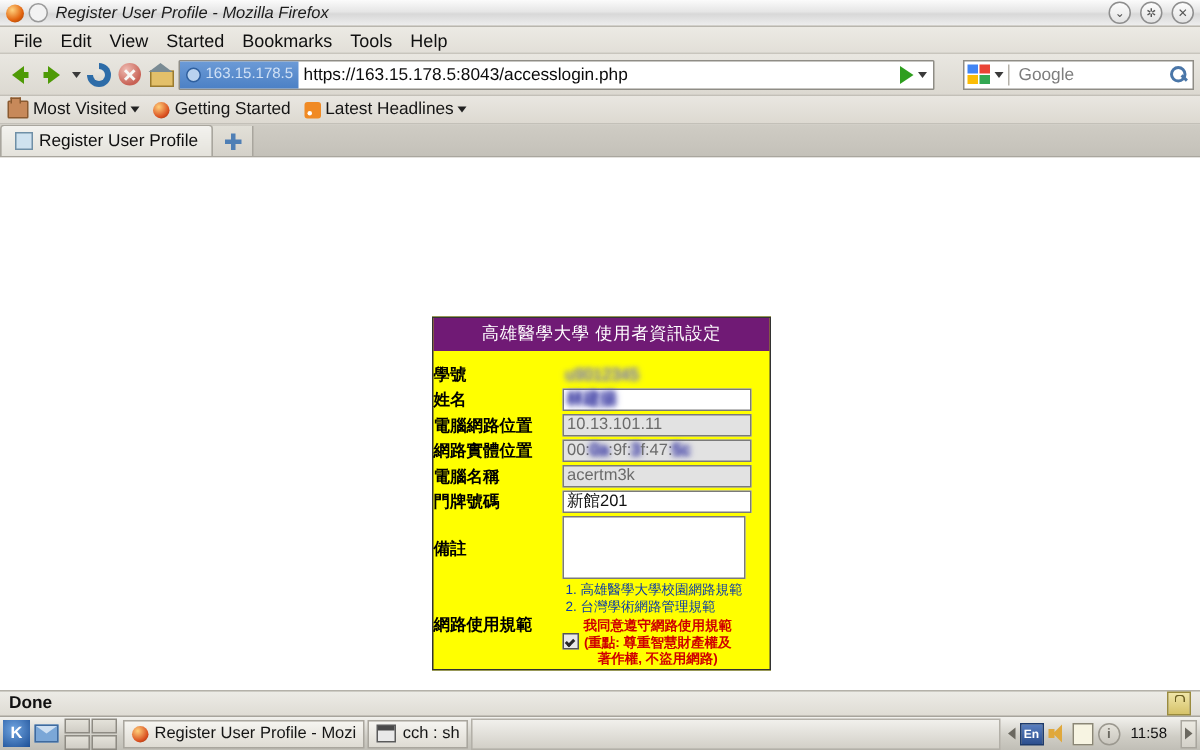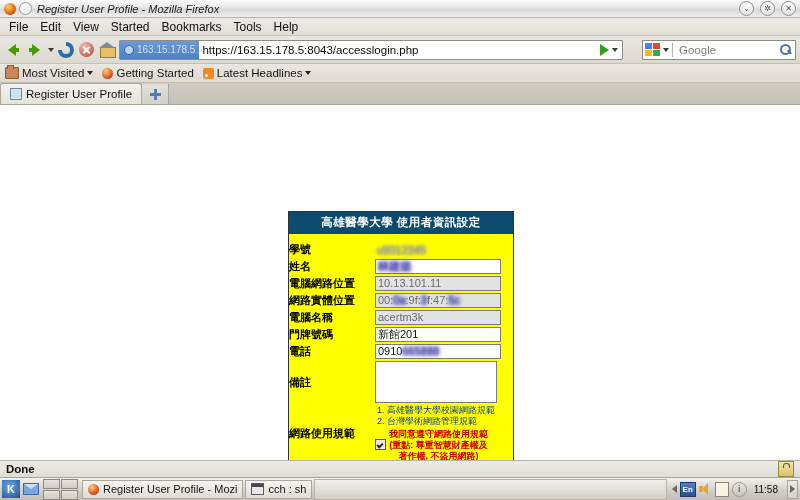--- a/index.html
+++ b/index.html
@@ -100,21 +100,21 @@
     background:linear-gradient(#e2e0d8,#d4d1c9);border-right:1px solid #a9a69e;}
   .plus{position:relative;width:11px;height:11px;}
   .plus:before,.plus:after{content:"";position:absolute;background:#4f7fb5;}
   .plus:before{left:4px;top:0;width:3px;height:11px;}
   .plus:after{left:0;top:4px;width:11px;height:3px;}
 
   
   .page{flex:1;background:#fff;position:relative;overflow:hidden;}
   .card{position:absolute;left:288px;top:106px;width:224px;
     background:#ffff00;border:1px solid #333;}
-  .cardhdr{background:#0c4a6e;color:#fff;font-weight:bold;text-align:center;
+  .cardhdr{background:#701a75;color:#fff;font-weight:normal;text-align:center;
     font-size:11.5px;padding:3px 0 4px;letter-spacing:.5px;}
   table.form{border-collapse:collapse;margin:7px 0 0 0;width:100%;}
   table.form td{padding:1px 0;vertical-align:middle;font-size:11px;}
   td.lab{width:86px;padding-left:10px;color:#000;font-weight:bold;font-size:11.5px;white-space:nowrap;}
   .inp{width:120px;height:13px;border:1px solid #7a7a7a;background:#fff;
     font-size:11px;color:#111;padding:0 2px;line-height:13px;box-sizing:content-box;}
   .inp.ro{background:#e2e2e2;color:#6b6b6b;}
   .plaintext{font-size:11px;color:#222;padding-left:2px;}
   .ta{width:120px;height:40px;border:1px solid #7a7a7a;background:#fff;}
   .rules{font-size:9px;color:#0a3aa8;line-height:11px;padding-left:2px;}
@@ -306,28 +306,20 @@
                 <div class="inp ro">acertm3k</div>
               </td>
         </tr>
         <tr>
           <td class="lab">門牌號碼</td>
           <td>
                 <div class="inp">新館201</div>
               </td>
         </tr>
         <tr>
-          <td class="lab">電話</td>
-          <td>
-            <div class="inp mixed">
-              <i>0910</i><i class="blur">665888</i>
-            </div>
-          </td>
-        </tr>
-        <tr>
           <td class="lab">備註</td>
           <td>
                 <div class="ta"></div>
               </td>
         </tr>
         <tr>
           <td class="lab">網路使用規範</td>
           <td>
             <div class="rules">
               <div>1. 高雄醫學大學校園網路規範</div>

